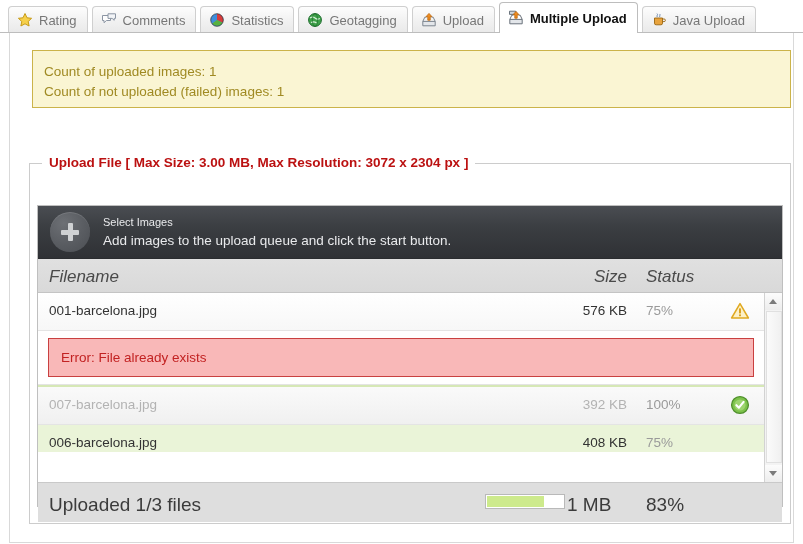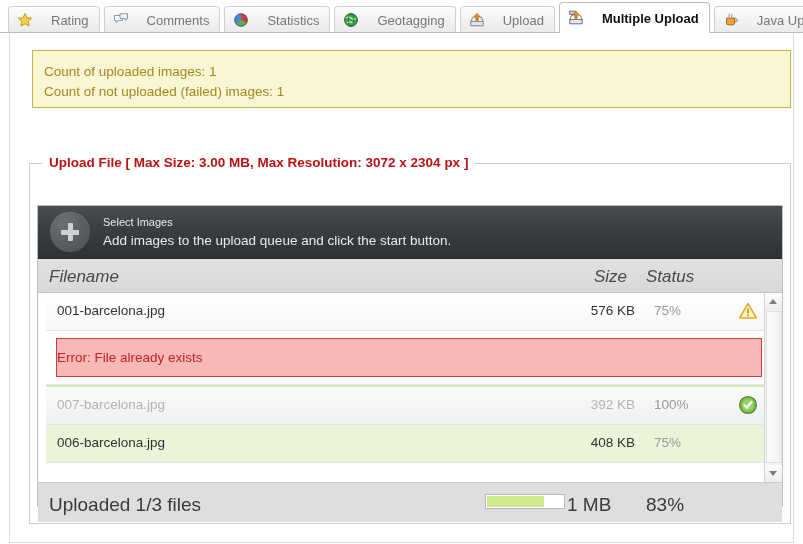--- a/index.html
+++ b/index.html
@@ -25,21 +25,21 @@
     display: flex;
     align-items: flex-end;
     gap: 4px;
     padding-left: 8px;
     box-sizing: border-box;
     background: #ffffff;
   }
   .tab {
     display: flex;
     align-items: center;
-    gap: 18px;
+    gap: 6px;
     height: 27px;
     padding: 0 10px 0 8px;
     box-sizing: border-box;
     border: 1px solid #cfcfcf;
     border-bottom: none;
     border-radius: 4px 4px 0 0;
     background: linear-gradient(to bottom, #fdfdfd 0%, #f1f1f1 55%, #e9e9e9 100%);
     color: #777777;
     font-size: 13px;
     line-height: 1;
@@ -172,23 +172,23 @@
   .c-stat  { position: absolute; left: 608px; top: 8px; }
 
   .rows {
     position: relative;
     height: 189px;
     background: #fff;
     overflow: hidden;
   }
   .rows-clip {
     position: absolute;
-    left: 8px; top: 0;
+    left: 0; top: 0;
     width: 726px;
-    height: 189px;
+    height: 159px;
     overflow: hidden;
   }
 
   .frow {
     position: relative;
     height: 37px;
     border-bottom: 1px solid #e4e4e4;
     color: #333333;
     font-size: 13.5px;
   }
@@ -202,20 +202,21 @@
   .frow.row-done .fsize { color:#b3b3b3; }
 
   .errbox {
     margin: 7px 10px 7px 10px;
     height: 39px;
     box-sizing: border-box;
     background: #f9b8b8;
     border: 1px solid #c94040;
     color: #c22222;
     font-size: 13.5px;
+    padding-left: 12px;
     line-height: 37px;
   }
   .err-wrap { background:#ffffff; border-bottom:1px solid #e4e4e4; }
 
   .sep-green { height: 2px; background: #d6e8b6; }
 
   
   .sbar {
     position: absolute;
     right: 0; top: 0;

